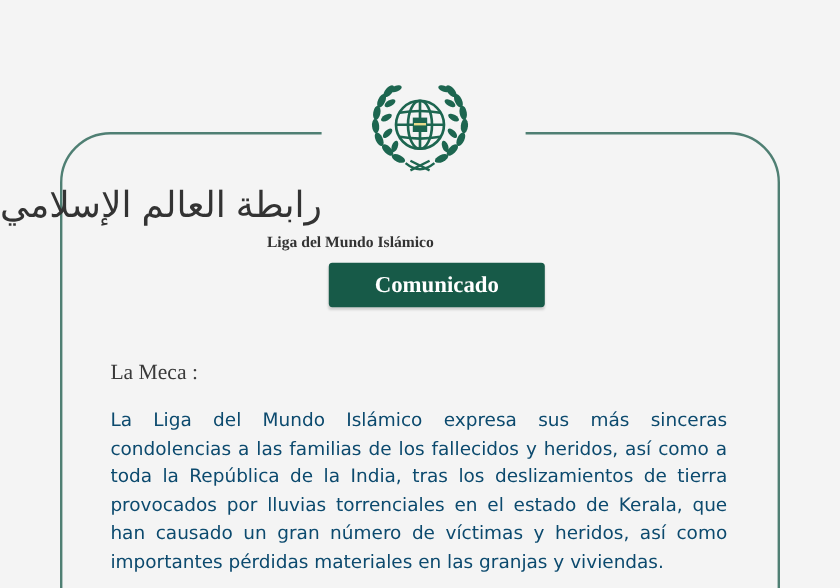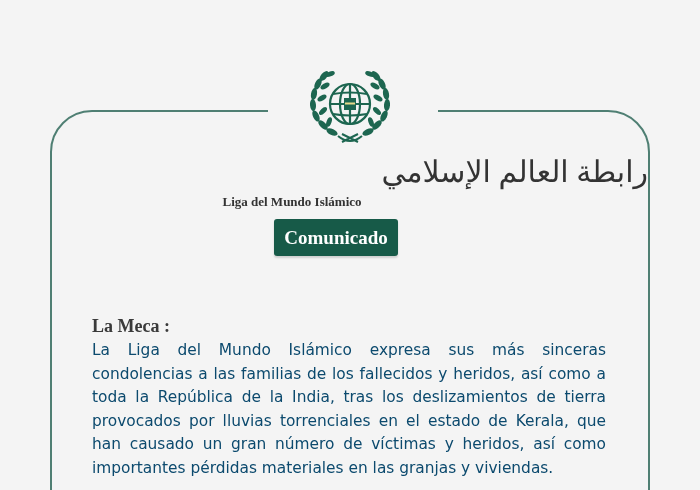--- a/index.html
+++ b/index.html
@@ -1,23 +1,23 @@
 <!DOCTYPE html>
 <html><head>
 <meta charset="utf-8">
 <style>
   html, body { margin:0; padding:0; }
   body { width:700px; height:490px; background:#f4f4f4; position:relative; overflow:hidden; font-family:"DejaVu Sans", sans-serif; }
   .frame { position:absolute; left:50px; top:110px; width:600px; height:420px; border:2px solid #4f7f73; border-radius:42px 42px 0 0; box-sizing:border-box; }
   .gap { position:absolute; left:268px; top:104px; width:170px; height:14px; background:#f4f4f4; }
   .logo { position:absolute; left:308px; top:64px; width:84px; height:82px; }
-  .arabic { position:absolute; left:0; width:648px; top:152px; text-align:right; font-family:Liberation Serif, serif; font-size:30px; color:#333; line-height:40px; direction:rtl; }
+  .arabic { position:absolute; left:0; width:648px; top:152px; text-align:left; font-family:Liberation Sans, sans-serif; font-size:30px; color:#333; line-height:40px; direction:rtl; }
   .english { position:absolute; left:0; width:584px; top:194px; text-align:center; font-family:"Liberation Serif", serif; font-weight:bold; font-size:13px; color:#333; }
-  .comm { position:absolute; left:274px; top:219px; width:124px; height:37px; background:#175a48; border-radius:3px; color:#fff; font-family:"Liberation Serif", serif; font-weight:bold; font-size:19px; text-align:center; line-height:37px; box-shadow:0 2px 2px rgba(0,0,0,0.15); }
-  .place { position:absolute; left:92px; top:300px; font-family:"Liberation Serif", serif; font-weight:bold; font-size:18px; color:#3a3a3a;margin-top:16px; }
+  .comm { position:absolute; left:274px; top:219px; width:180px; height:37px; background:#175a48; border-radius:3px; color:#fff; font-family:"Liberation Serif", serif; font-weight:bold; font-size:19px; text-align:center; line-height:37px; box-shadow:0 2px 2px rgba(0,0,0,0.15); }
+  .place { position:absolute; left:92px; top:300px; font-family:"Liberation Serif", serif; font-weight:normal; font-size:18px; color:#3a3a3a; }
   .body { position:absolute; left:92px; top:339px; width:514px; font-family:"DejaVu Sans", sans-serif; font-size:15.4px; line-height:23.5px; color:#0c4a6e; text-align:justify; }
 </style>
 </head>
 <body>
 
 <div class="frame"></div>
 <div class="gap"></div>
 
 <svg class="logo" viewBox="0 0 84 82">
   <g fill="#1d6650">

